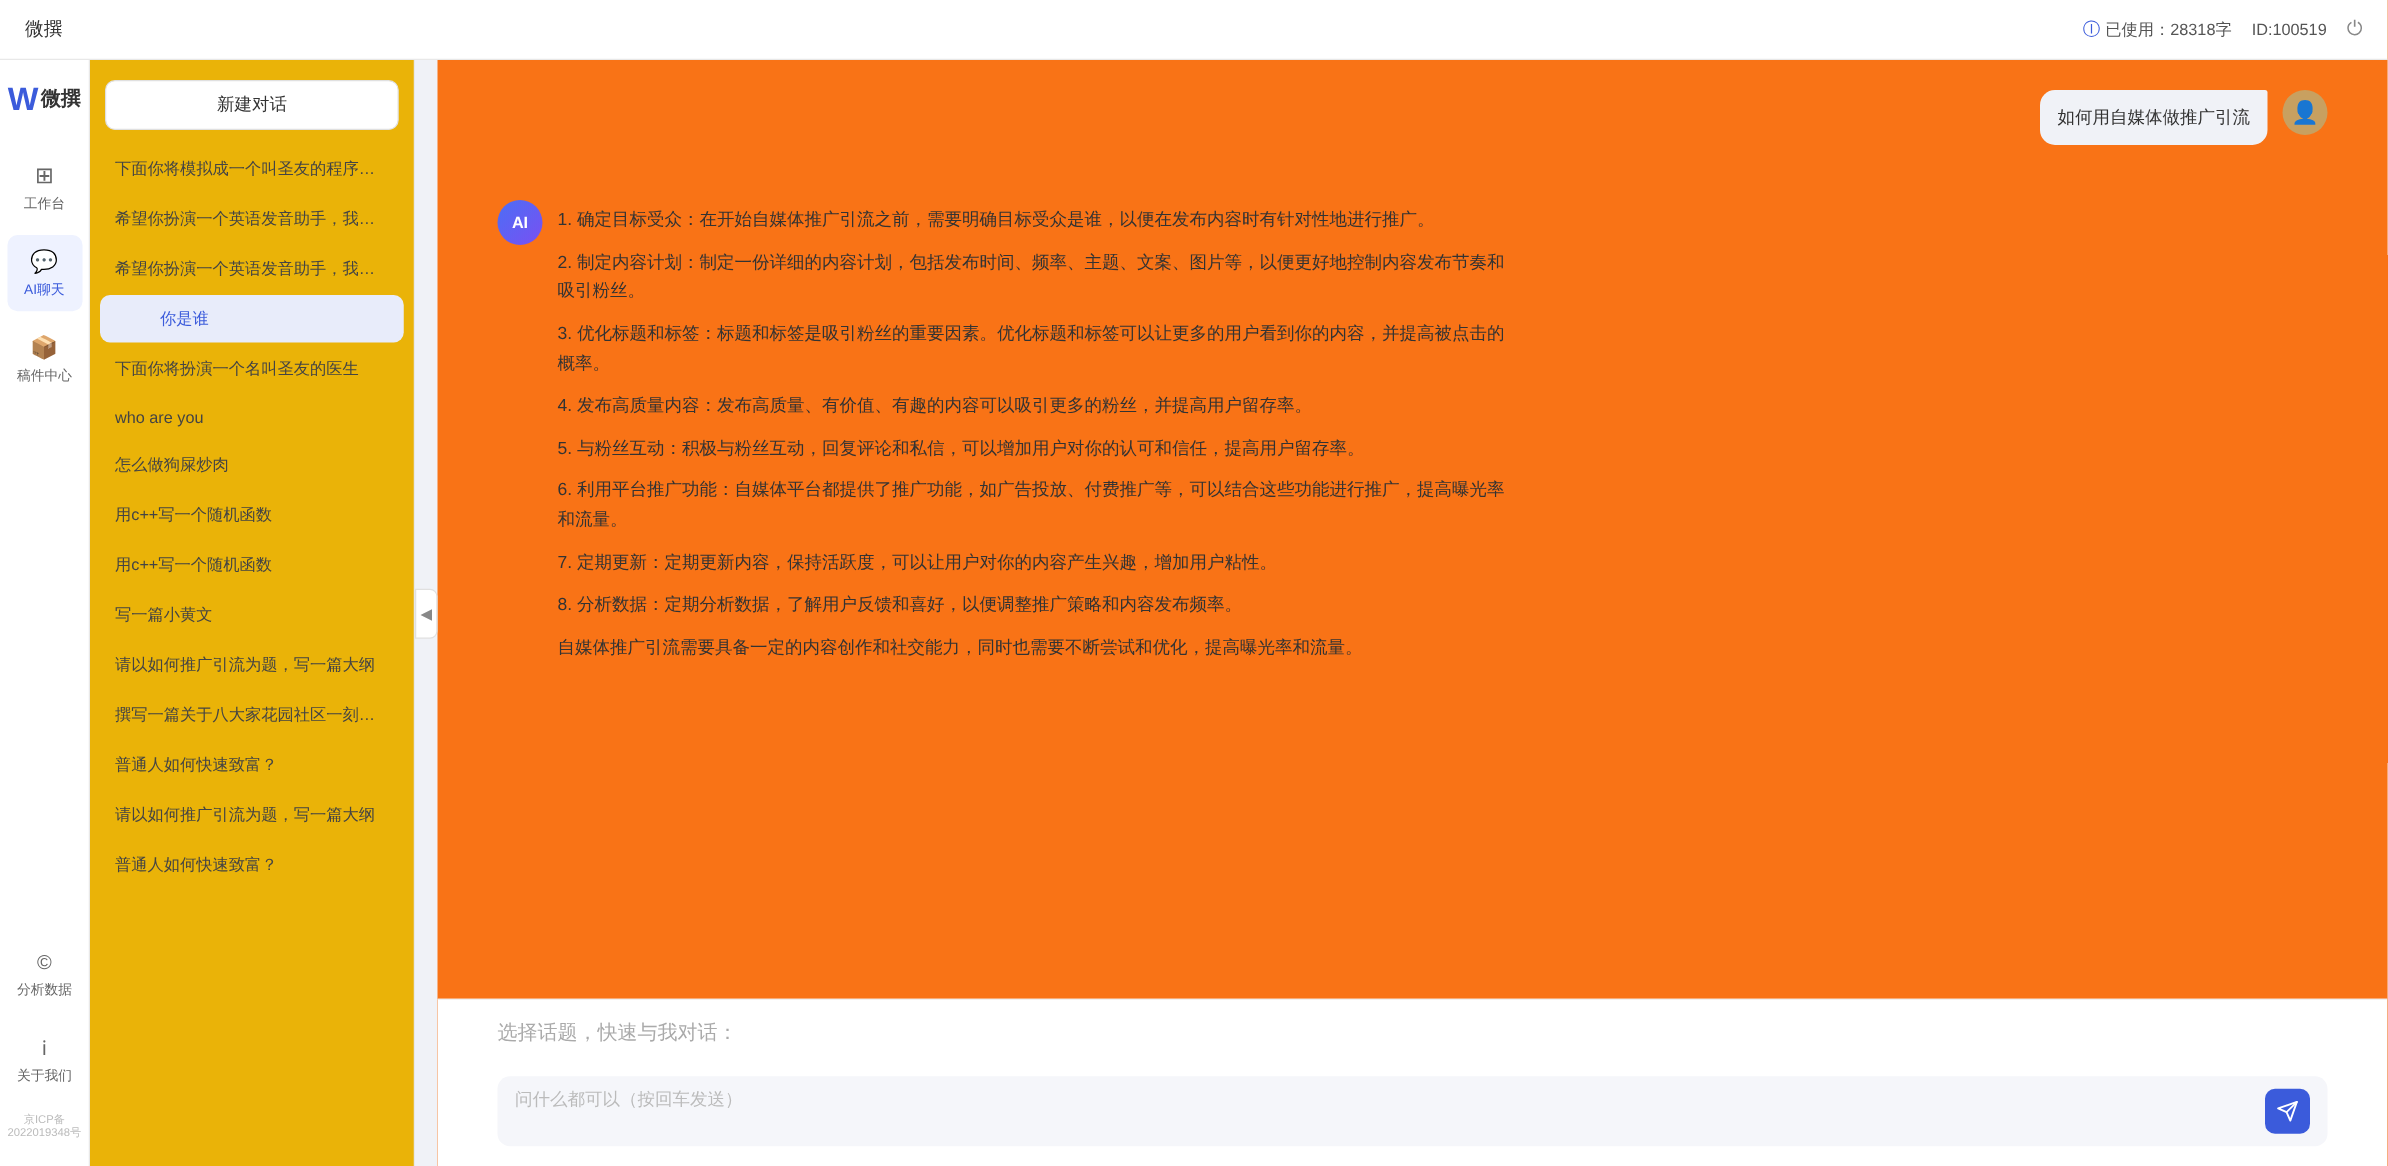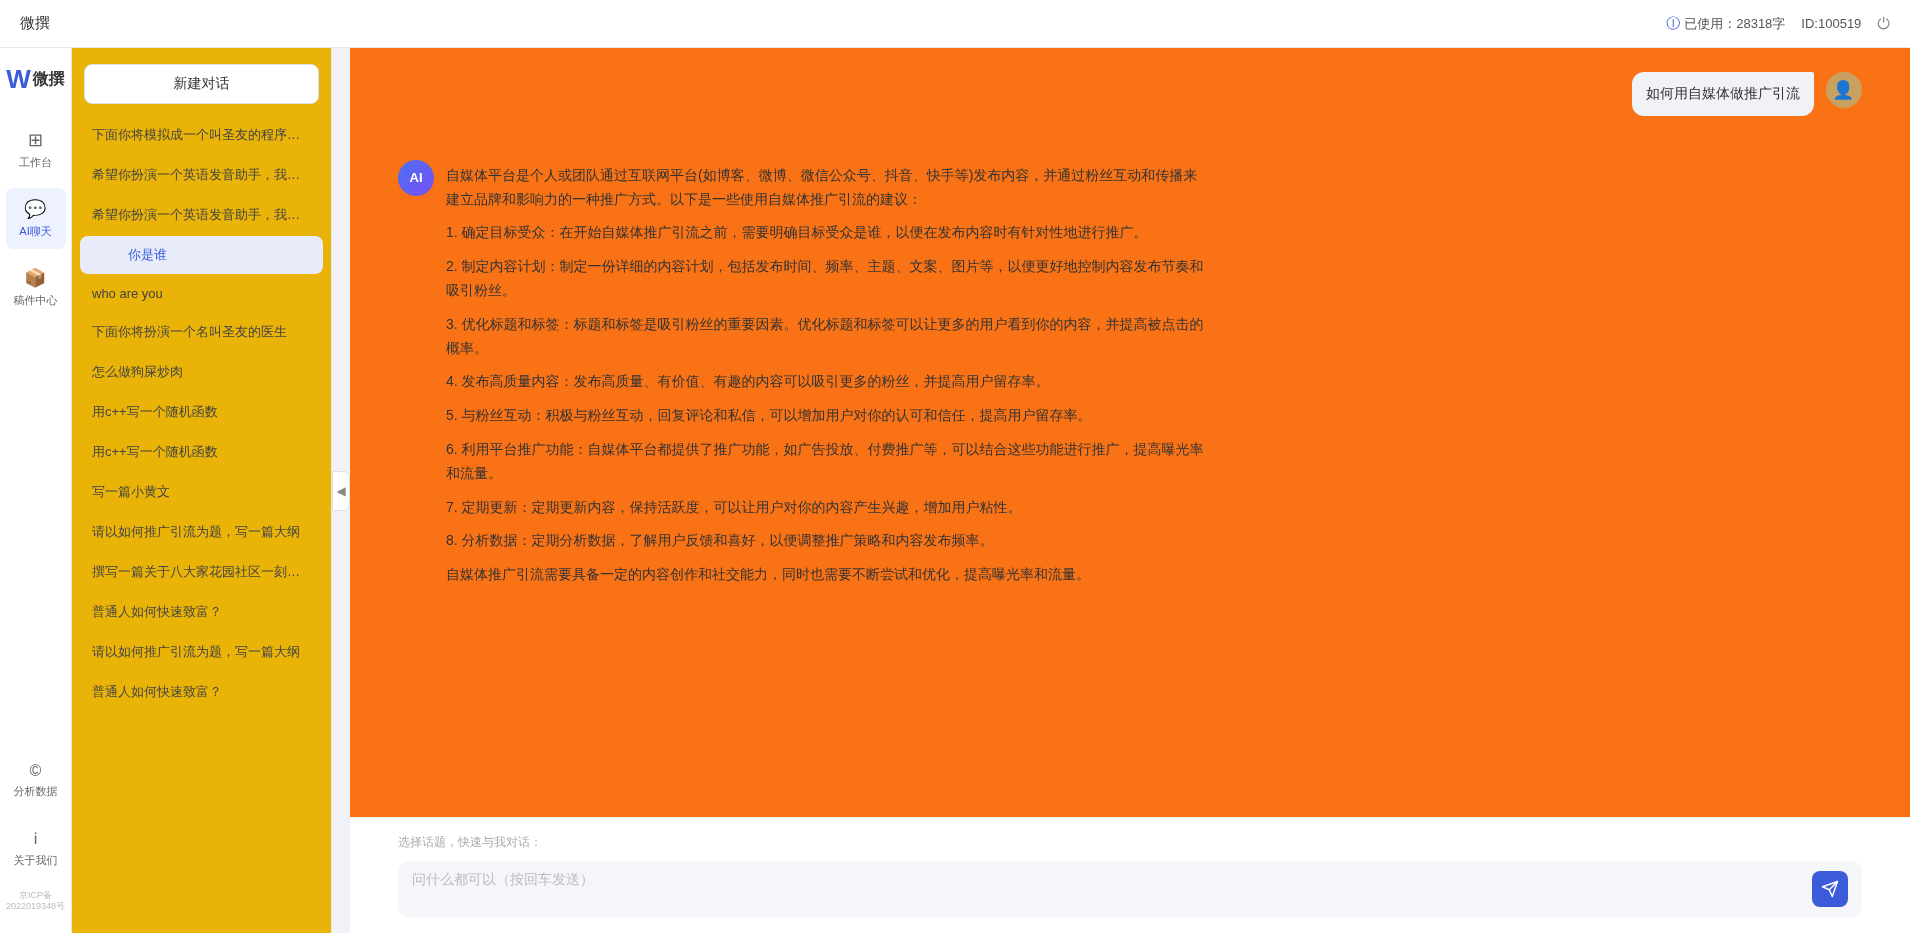--- a/index.html
+++ b/index.html
@@ -180,23 +180,23 @@
     .ai-msg-text p { margin-bottom: 10px; }
     .ai-msg-text p:last-child { margin-bottom: 0; }
 
     
     .chat-bottom {
       border-top: 1px solid #f0f0f0;
       padding: 16px 48px;
       background: #fff;
     }
     .quick-topics {
-      font-size: 12px;
+      font-size: 16px;
       color: #aaa;
-      margin-bottom: 10px;
+      margin-bottom: 24px;
     }
     .input-area {
       display: flex;
       background: #f5f6fa;
       border-radius: 10px;
       padding: 10px 14px;
       gap: 8px;
     }
     .chat-input {
       flex: 1;
@@ -278,22 +278,22 @@
   </div>
 
   <div class="chat-history-panel">
     <button class="new-chat-btn">新建对话</button>
     <div class="chat-list">
 
     <div class="chat-item">下面你将模拟成一个叫圣友的程序员，我说...</div>
         <div class="chat-item">希望你扮演一个英语发音助手，我提供给你...</div>
         <div class="chat-item">希望你扮演一个英语发音助手，我提供给你...</div>
         <div class="chat-item active">你是谁</div>
+        <div class="chat-item">下面你将扮演一个名叫圣友的医生</div>
         <div class="chat-item">who are you</div>
-        <div class="chat-item">下面你将扮演一个名叫圣友的医生</div>
         <div class="chat-item">怎么做狗屎炒肉</div>
         <div class="chat-item">用c++写一个随机函数</div>
         <div class="chat-item">用c++写一个随机函数</div>
         <div class="chat-item">写一篇小黄文</div>
         <div class="chat-item">请以如何推广引流为题，写一篇大纲</div>
         <div class="chat-item">撰写一篇关于八大家花园社区一刻钟便民生...</div>
         <div class="chat-item">普通人如何快速致富？</div>
         <div class="chat-item">请以如何推广引流为题，写一篇大纲</div>
         <div class="chat-item">普通人如何快速致富？</div>
       </div>
@@ -309,21 +309,20 @@
       <div class="message-row user">
         <div class="msg-content user-msg">如何用自媒体做推广引流</div>
         <div class="avatar user-avatar" style="background:#c8a060;color:#fff;font-size:18px;display:flex;align-items:center;justify-content:center;">
           👤
         </div>
       </div>
 
       <div class="message-row ai">
         <div class="avatar ai-avatar" style="background:linear-gradient(135deg,#4c6ef5,#7950f2);color:#fff;font-size:13px;font-weight:700;width:36px;height:36px;border-radius:50%;display:flex;align-items:center;justify-content:center;flex-shrink:0;">AI</div>
         <div class="msg-content ai-msg-text">
-          <p>自媒体平台是个人或团队通过互联网平台(如博客、微博、微信公众号、抖音、快手等)发布内容，并通过粉丝互动和传播来建立品牌和影响力的一种推广方式。以下是一些使用自媒体推广引流的建议：</p>
           <div id="ai-items-container">
               <p>1. 确定目标受众：在开始自媒体推广引流之前，需要明确目标受众是谁，以便在发布内容时有针对性地进行推广。</p>
               <p>2. 制定内容计划：制定一份详细的内容计划，包括发布时间、频率、主题、文案、图片等，以便更好地控制内容发布节奏和吸引粉丝。</p>
               <p>3. 优化标题和标签：标题和标签是吸引粉丝的重要因素。优化标题和标签可以让更多的用户看到你的内容，并提高被点击的概率。</p>
               <p>4. 发布高质量内容：发布高质量、有价值、有趣的内容可以吸引更多的粉丝，并提高用户留存率。</p>
               <p>5. 与粉丝互动：积极与粉丝互动，回复评论和私信，可以增加用户对你的认可和信任，提高用户留存率。</p>
               <p>6. 利用平台推广功能：自媒体平台都提供了推广功能，如广告投放、付费推广等，可以结合这些功能进行推广，提高曝光率和流量。</p>
               <p>7. 定期更新：定期更新内容，保持活跃度，可以让用户对你的内容产生兴趣，增加用户粘性。</p>
               <p>8. 分析数据：定期分析数据，了解用户反馈和喜好，以便调整推广策略和内容发布频率。</p>
             </div>

